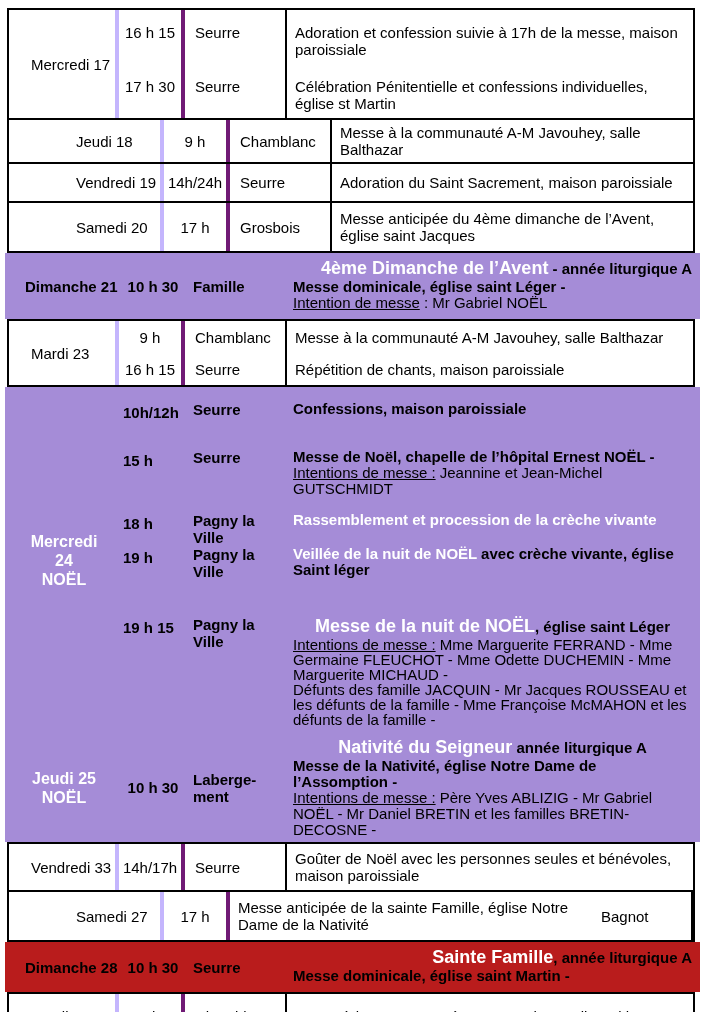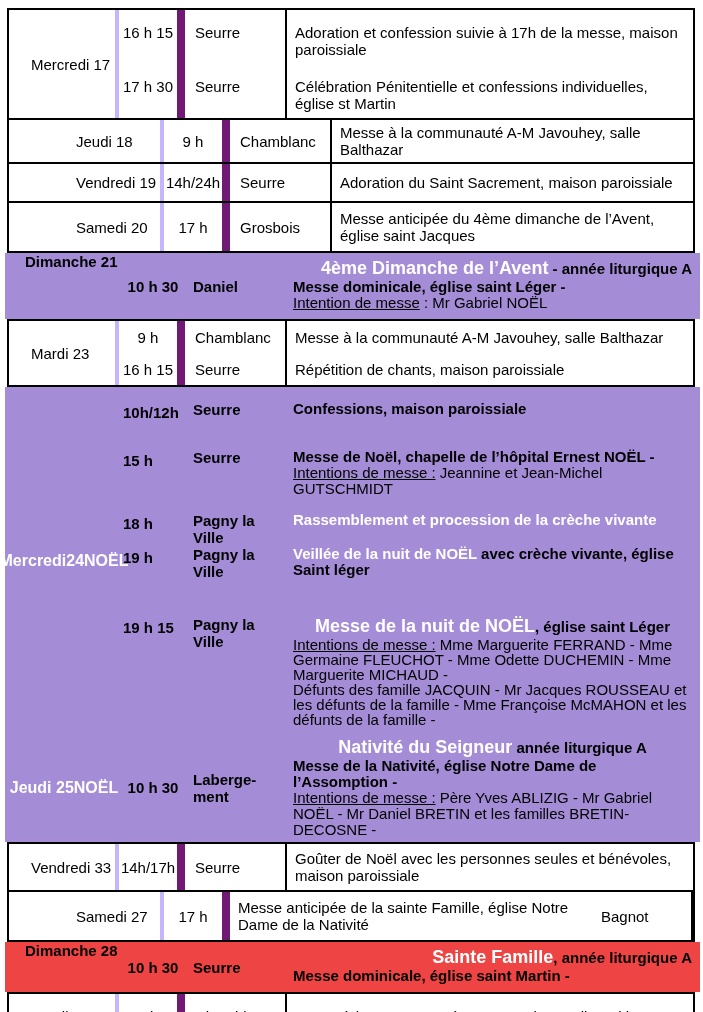--- a/index.html
+++ b/index.html
@@ -11,42 +11,42 @@
   .page{padding-top:8px;width:703px;box-sizing:border-box;}
 
   
   .wrow{
     display:flex;box-sizing:border-box;background:#fff;
     margin:0 8px 0 7px;border:2px solid #000;
   }
   .wrow.mt{margin-top:-2px;padding-left:45px;}
   .cell{box-sizing:border-box;}
   .c-day{width:110px;border-right:4px solid #c4b5fd;display:flex;align-items:center;padding-left:22px;}
-  .c-time{width:66px;border-right:8px solid #701a75;display:flex;align-items:center;justify-content:center;text-align:center;}
+  .c-time{width:66px;border-right:4px solid #701a75;display:flex;align-items:center;justify-content:center;text-align:center;}
   .c-place{width:102px;border-right:2px solid #000;display:flex;align-items:center;padding-left:10px;}
   .c-desc{flex:1;display:flex;align-items:center;padding:4px 8px;}
   .entries{flex:1;display:flex;flex-direction:column;}
   .entry{flex:1;display:flex;}
   .entry .c-time,.entry .c-place,.entry .c-desc{align-items:flex-start;}
   .pt14 .c-time,.pt14 .c-place,.pt14 .c-desc{padding-top:14px;}
   .pt8 .c-time,.pt8 .c-place,.pt8 .c-desc{padding-top:8px;}
   .h112{min-height:112px;} .h43{min-height:43px;} .h41{min-height:41px;}
   .h52{min-height:52px;} .h66{min-height:66px;} .h68{min-height:68px;}
   .h50{min-height:50px;} .h48{min-height:48px;}
 
   
   .pband,.pblock{margin:0 3px 0 5px;box-sizing:border-box;}
   .pband{display:flex;}
-  .p-day{width:118px;display:flex;align-items:flex-start;padding-left:20px;font-weight:bold;box-sizing:border-box;white-space:nowrap;}
+  .p-day{width:118px;display:flex;align-items:center;padding-left:20px;font-weight:bold;box-sizing:border-box;white-space:nowrap;}
   .p-time{width:60px;display:flex;align-items:center;justify-content:center;font-weight:bold;box-sizing:border-box;}
   .p-place{width:102px;display:flex;align-items:center;padding-left:10px;font-weight:bold;box-sizing:border-box;}
   .p-desc{flex:1;padding:5px 6px 4px 8px;line-height:16px;box-sizing:border-box;}
 
   .psec{display:flex;}
-  .ps-day{width:118px;display:flex;flex-direction:row;justify-content:center;align-items:center;
+  .ps-day{width:118px;display:flex;flex-direction:column;justify-content:center;align-items:center;
           color:#fff;font-weight:bold;font-size:16px;line-height:19px;text-align:center;box-sizing:border-box;}
   .ps-entries{flex:1;display:flex;flex-direction:column;padding:14px 0 6px;}
   .pentry{display:flex;}
   .pe-time{width:60px;font-weight:bold;padding-top:3px;box-sizing:border-box;white-space:nowrap;}
   .pe-place{width:102px;padding-left:10px;font-weight:bold;box-sizing:border-box;}
   .pe-desc{flex:1;padding:0 8px;line-height:16px;box-sizing:border-box;}
   .e1{min-height:32px;margin-bottom:16px;}
   .e2{min-height:47px;margin-bottom:15px;}
   .e3{min-height:32px;}
   .e4{min-height:51px;margin-bottom:19px;}
@@ -146,21 +146,21 @@
   </div>
 
   <div class="pband h66" style="background-color: rgb(165, 140, 215);">
     <div class="p-day">
         <span>Dimanche 21</span>
       </div>
     <div class="p-time">
         <span>10 h 30</span>
       </div>
     <div class="p-place">
-        <span>Daniel</span>
+        <span>Famille</span>
       </div>
     <div class="p-desc">
       <div class="title-line tl-right"><span class="title">4ème Dimanche de l’Avent</span><span class="bold"> - année liturgique A</span></div>
       <div class="bold">Messe dominicale, église saint Léger -</div>
       <div><span class="ul">Intention de messe</span><span> : Mr Gabriel NOËL</span></div>
     </div>
   </div>
 
   <div class="wrow h68 pt8">
     <div class="cell c-day">
@@ -278,21 +278,21 @@
         <span>17 h</span>
       </div>
     <div class="cell c-desc">
         <span>Messe anticipée de la sainte Famille, église Notre Dame de la Nativité</span>
       </div>
     <div class="cell c-place">
         <span>Bagnot</span>
       </div>
   </div>
 
-  <div class="pband h50" style="background-color: #ef4444;">
+  <div class="pband h50" style="background-color: #b91c1c;">
     <div class="p-day">
         <span>Dimanche 28</span>
       </div>
     <div class="p-time">
         <span>10 h 30</span>
       </div>
     <div class="p-place">
         <span>Seurre</span>
       </div>
     <div class="p-desc">

